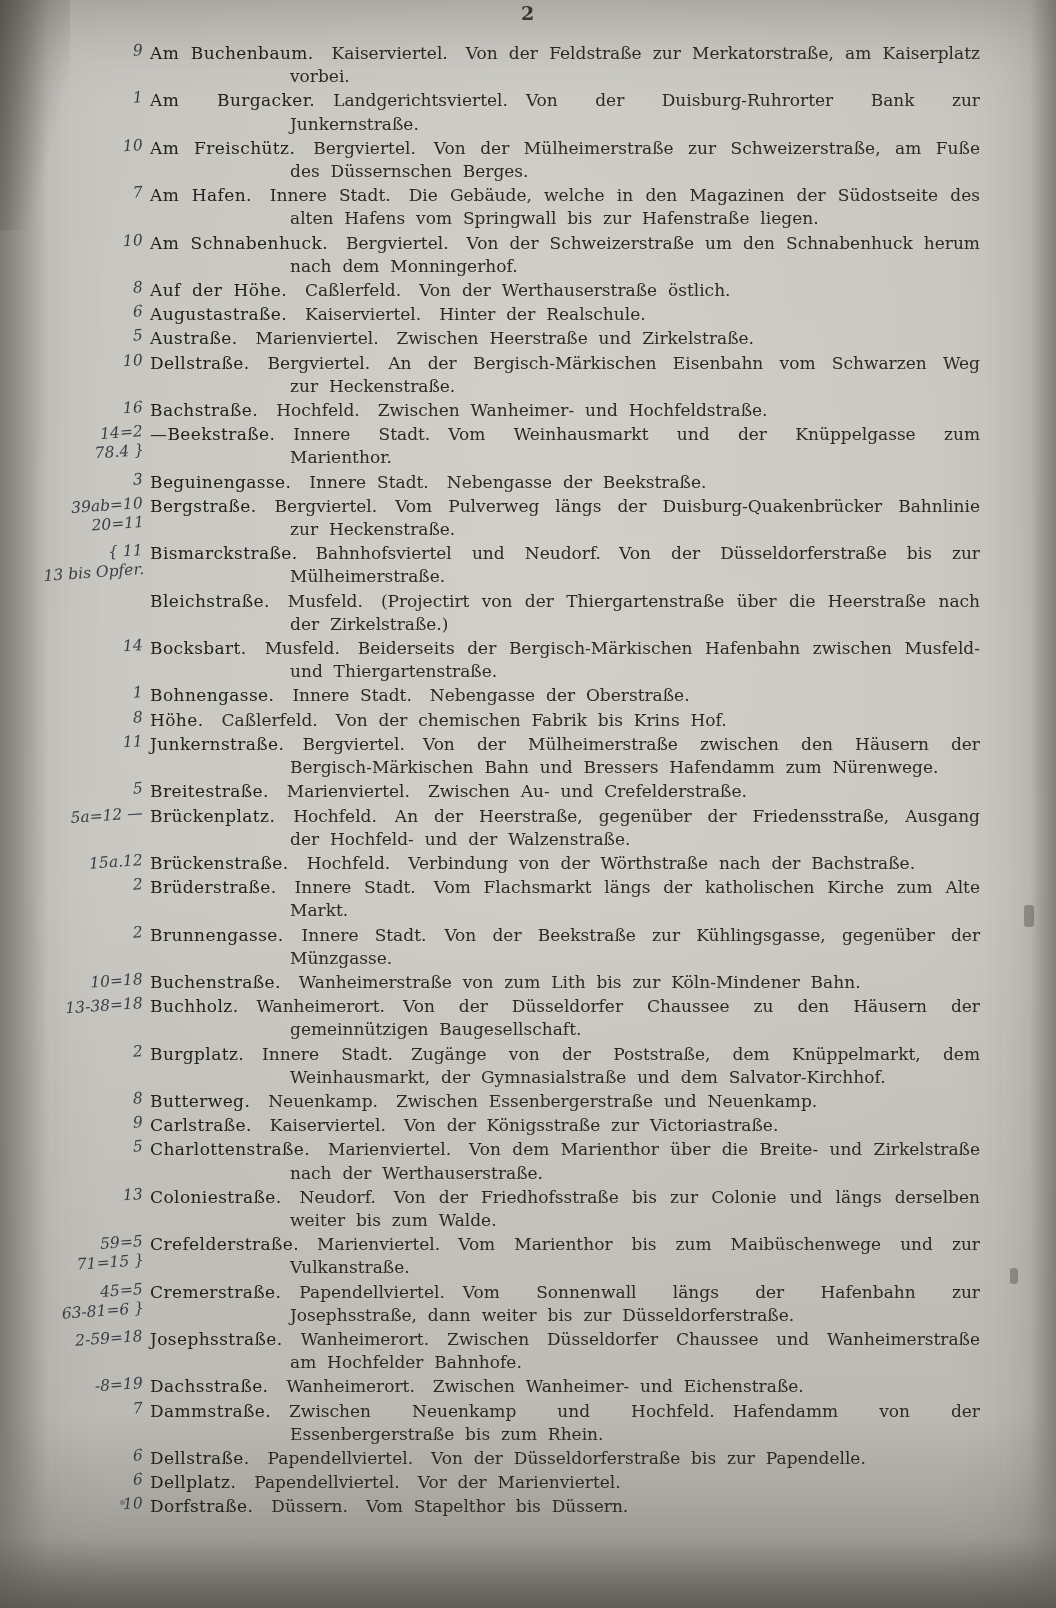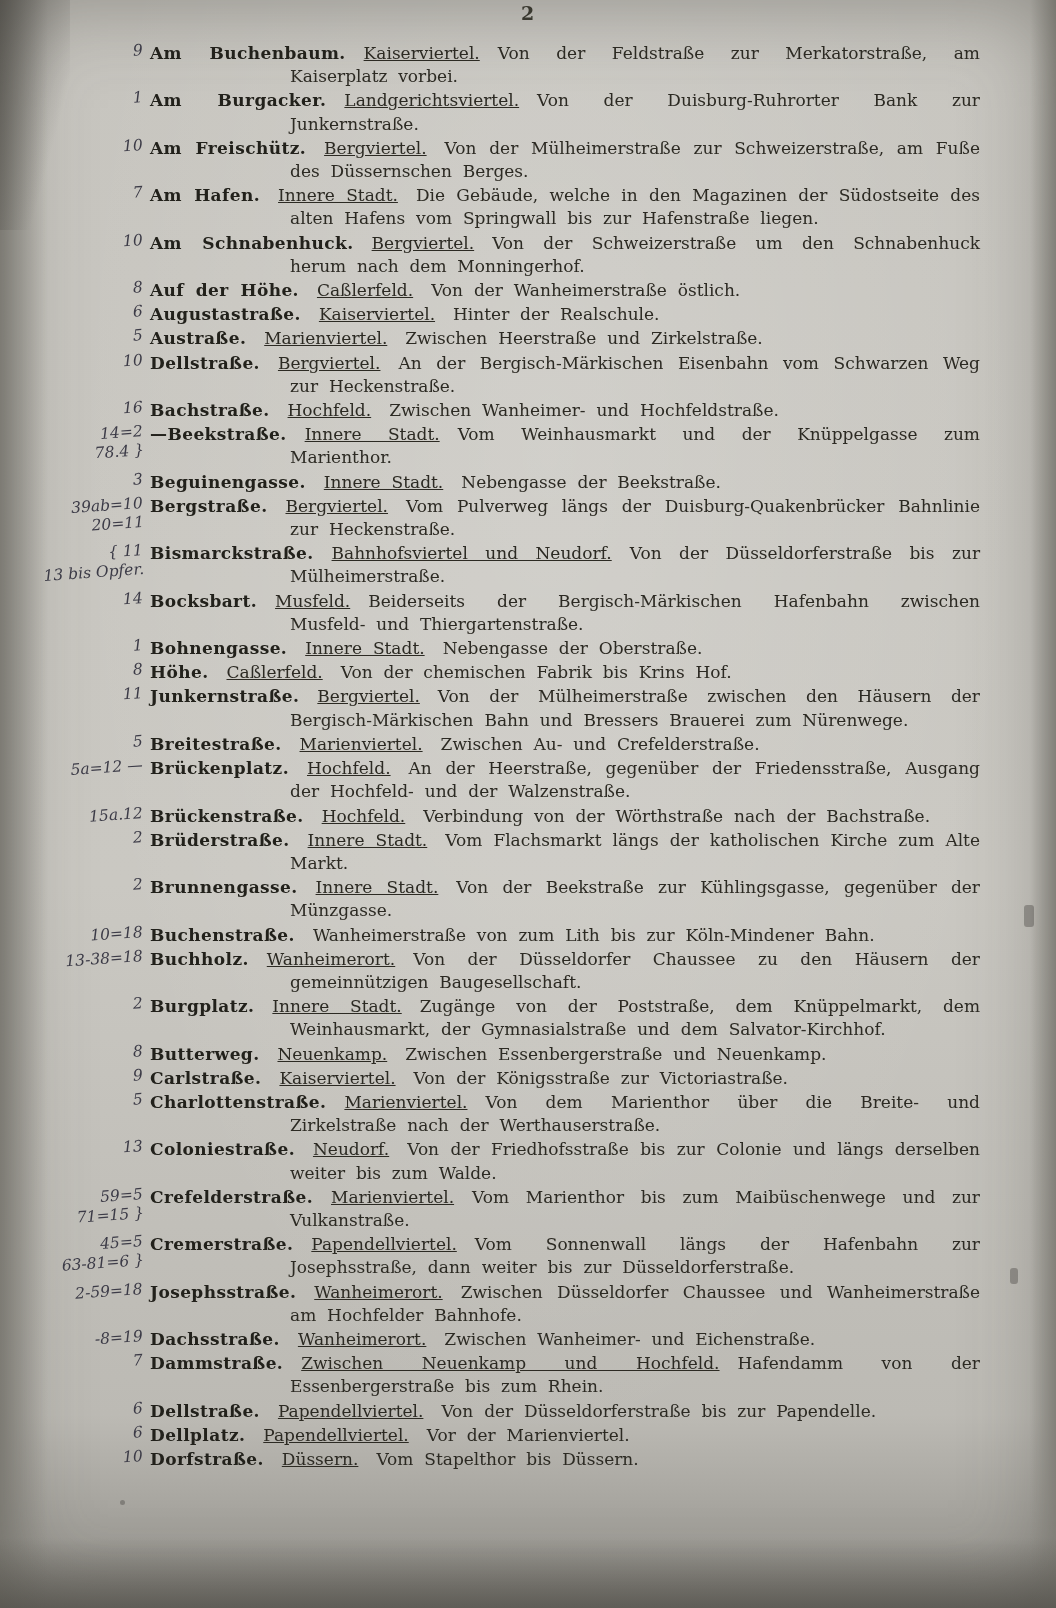--- a/index.html
+++ b/index.html
@@ -54,26 +54,26 @@
     font-style:italic;
     font-size:15.5px;
     line-height:19px;
     color:#3c3b47;
     white-space:pre-line;
     word-spacing:normal;
     transform:rotate(-4deg);
     transform-origin:right top;
   }
   .street {
-    font-weight:bold;
+    font-weight:normal;
     letter-spacing:0.4px;
     padding-right:18px;
     color:#22211b;
   }
-  .quarter { padding-right:18px;text-decoration:underline; }
+  .quarter { padding-right:18px; }
   .desc {}
   .speck { position:absolute; border-radius:50%; background:rgba(55,53,48,0.35); pointer-events:none; }
 </style>
 </head>
 <body>
 
 <div class="scan">
   <div class="page-number">2</div>
 
   <div class="entries">
@@ -91,21 +91,21 @@
 
   <div class="entry">
     <span class="margin-note">7</span><span class="street">Am Hafen.</span><span class="quarter">Innere Stadt.</span><span class="desc">Die Gebäude, welche in den Magazinen der Südostseite des alten Hafens vom Springwall bis zur Hafenstraße liegen.</span>
   </div>
 
   <div class="entry">
     <span class="margin-note">10</span><span class="street">Am Schnabenhuck.</span><span class="quarter">Bergviertel.</span><span class="desc">Von der Schweizerstraße um den Schnabenhuck herum nach dem Monningerhof.</span>
   </div>
 
   <div class="entry">
-    <span class="margin-note">8</span><span class="street">Auf der Höhe.</span><span class="quarter">Caßlerfeld.</span><span class="desc">Von der Wanheimerstraße östlich.</span>
+    <span class="margin-note">8</span><span class="street">Auf der Höhe.</span><span class="quarter">Caßlerfeld.</span><span class="desc">Von der Werthauserstraße östlich.</span>
   </div>
 
   <div class="entry">
     <span class="margin-note">6</span><span class="street">Augustastraße.</span><span class="quarter">Kaiserviertel.</span><span class="desc">Hinter der Realschule.</span>
   </div>
 
   <div class="entry">
     <span class="margin-note">5</span><span class="street">Austraße.</span><span class="quarter">Marienviertel.</span><span class="desc">Zwischen Heerstraße und Zirkelstraße.</span>
   </div>
 
@@ -129,35 +129,38 @@
   <div class="entry">
     <span class="margin-note">39ab=10
 20=11</span><span class="street">Bergstraße.</span><span class="quarter">Bergviertel.</span><span class="desc">Vom Pulverweg längs der Duisburg-Quakenbrücker Bahnlinie zur Heckenstraße.</span>
   </div>
 
   <div class="entry">
     <span class="margin-note">{ 11
 13 bis Opfer.</span><span class="street">Bismarckstraße.</span><span class="quarter">Bahnhofsviertel und Neudorf.</span><span class="desc">Von der Düsseldorferstraße bis zur Mülheimerstraße.</span>
   </div>
 
+  <div class="entry">
+    <span class="street">Bleichstraße.</span><span class="quarter">Musfeld.</span><span class="desc">(Projectirt von der Thiergartenstraße über die Heerstraße nach der Zirkelstraße.)</span>
+  </div>
 
   <div class="entry">
     <span class="margin-note">14</span><span class="street">Bocksbart.</span><span class="quarter">Musfeld.</span><span class="desc">Beiderseits der Bergisch-Märkischen Hafenbahn zwischen Musfeld- und Thiergartenstraße.</span>
   </div>
 
   <div class="entry">
     <span class="margin-note">1</span><span class="street">Bohnengasse.</span><span class="quarter">Innere Stadt.</span><span class="desc">Nebengasse der Oberstraße.</span>
   </div>
 
   <div class="entry">
     <span class="margin-note">8</span><span class="street">Höhe.</span><span class="quarter">Caßlerfeld.</span><span class="desc">Von der chemischen Fabrik bis Krins Hof.</span>
   </div>
 
   <div class="entry">
-    <span class="margin-note">11</span><span class="street">Junkernstraße.</span><span class="quarter">Bergviertel.</span><span class="desc">Von der Mülheimerstraße zwischen den Häusern der Bergisch-Märkischen Bahn und Bressers Brauerei zum Nürenwege.</span>
+    <span class="margin-note">11</span><span class="street">Junkernstraße.</span><span class="quarter">Bergviertel.</span><span class="desc">Von der Mülheimerstraße zwischen den Häusern der Bergisch-Märkischen Bahn und Bressers Hafendamm zum Nürenwege.</span>
   </div>
 
   <div class="entry">
     <span class="margin-note">5</span><span class="street">Breitestraße.</span><span class="quarter">Marienviertel.</span><span class="desc">Zwischen Au- und Crefelderstraße.</span>
   </div>
 
   <div class="entry">
     <span class="margin-note">5a=12 —</span><span class="street">Brückenplatz.</span><span class="quarter">Hochfeld.</span><span class="desc">An der Heerstraße, gegenüber der Friedensstraße, Ausgang der Hochfeld- und der Walzenstraße.</span>
   </div>
 

